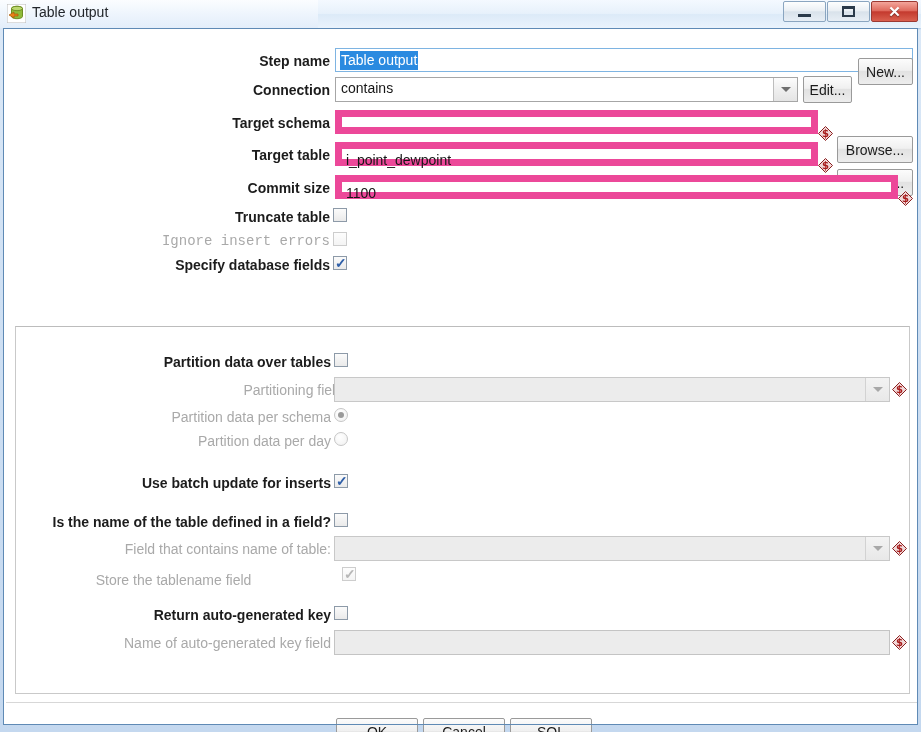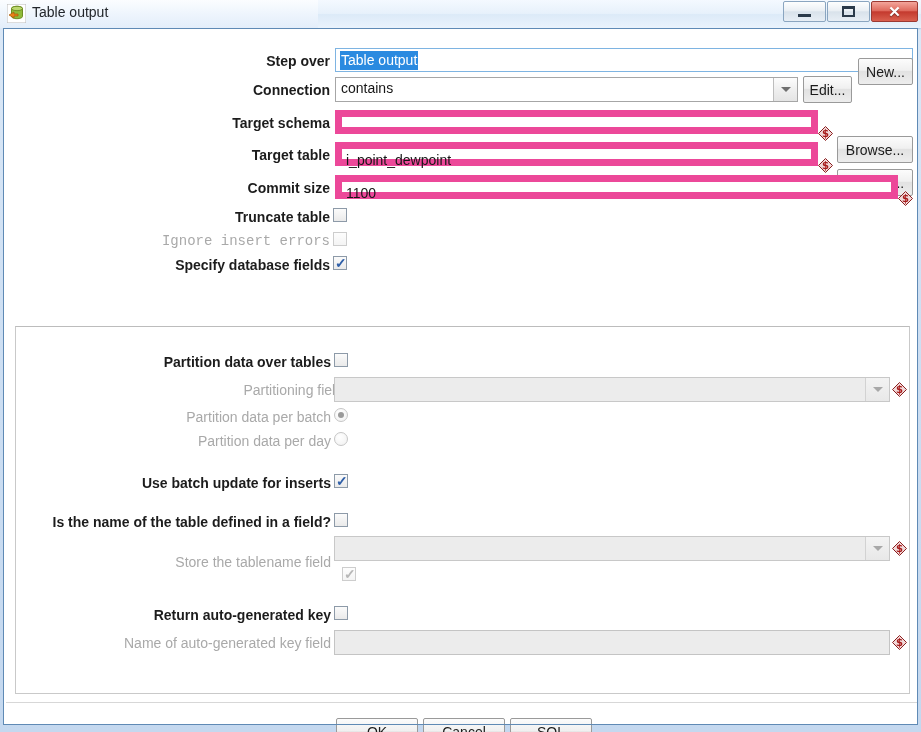--- a/index.html
+++ b/index.html
@@ -248,21 +248,21 @@
         <span class="x-glyph">✕</span>
       </div>
     </div>
   </div>
 
   <div id="dialog">
     <div class="inner-frame">
 
       <div class="form">
 
-        <div class="lbl bold" style="left:80px;top:20px;width:245px;">Step over</div>
+        <div class="lbl bold" style="left:80px;top:20px;width:245px;">Step name</div>
         <div class="txtbox sel-blue" style="left:330px;top:18px;width:578px;">
           <span class="sel-text">Table output</span>
         </div>
 
         <div class="lbl bold" style="left:80px;top:49px;width:245px;">Connection</div>
         <div class="combo" style="left:330px;top:47px;width:463px;">
           <span class="val">contains</span>
           <span class="arrowbox">
             <span class="caret"></span>
           </span>
@@ -330,50 +330,51 @@
             <span class="caret dim"></span>
           </span>
         </div>
         <span class="vardiamond" style="left:876px;top:55px;">
           <svg width="15" height="15" viewBox="0 0 15 15">
             <polygon points="7.5,0.5 14.5,7.5 7.5,14.5 0.5,7.5" fill="#f0d8d8" stroke="#8b1f1f" stroke-width="1"></polygon>
             <text x="7.5" y="11" font-size="10" font-family="DejaVu Sans, sans-serif" font-weight="bold" fill="#a81c1c" text-anchor="middle">$</text>
           </svg>
         </span>
 
-        <div class="lbl dim" style="left:0px;top:79px;width:315px;">Partition data per batch</div>
+        <div class="lbl dim" style="left:0px;top:79px;width:315px;">Partition data per schema</div>
         <div class="rb" style="left:318px;top:81px;">
           <span class="dot"></span>
         </div>
 
         <div class="lbl dim" style="left:0px;top:103px;width:315px;">Partition data per day</div>
         <div class="rb" style="left:318px;top:105px;"></div>
 
         <div class="lbl bold" style="left:0px;top:145px;width:315px;">Use batch update for inserts</div>
         <div class="cb" style="left:318px;top:147px;">
           <span class="tick">✓</span>
         </div>
 
         <div class="lbl bold" style="left:0px;top:184px;width:315px;">Is the name of the table defined in a field?</div>
         <div class="cb" style="left:318px;top:186px;"></div>
 
+        <div class="lbl dim" style="left:0px;top:211px;width:315px;">Field that contains name of table:</div>
         <div class="combo disabled" style="left:318px;top:209px;width:556px;">
           <span class="val"></span>
           <span class="arrowbox">
             <span class="caret dim"></span>
           </span>
         </div>
         <span class="vardiamond" style="left:876px;top:214px;">
           <svg width="15" height="15" viewBox="0 0 15 15">
             <polygon points="7.5,0.5 14.5,7.5 7.5,14.5 0.5,7.5" fill="#f0d8d8" stroke="#8b1f1f" stroke-width="1"></polygon>
             <text x="7.5" y="11" font-size="10" font-family="DejaVu Sans, sans-serif" font-weight="bold" fill="#a81c1c" text-anchor="middle">$</text>
           </svg>
         </span>
 
-        <div class="lbl dim" style="left:0px;top:224px;width:315px;">Store the tablename field</div>
+        <div class="lbl dim" style="left:0px;top:242px;width:315px;text-align:center;">Store the tablename field</div>
         <div class="cb disabled" style="left:326px;top:240px;">
           <span class="tick">✓</span>
         </div>
 
         <div class="lbl bold" style="left:0px;top:277px;width:315px;">Return auto-generated key</div>
         <div class="cb" style="left:318px;top:279px;"></div>
 
         <div class="lbl dim" style="left:0px;top:305px;width:315px;">Name of auto-generated key field</div>
         <div class="txtbox disabled" style="left:318px;top:303px;width:556px;height:25px;">
           <span></span>

